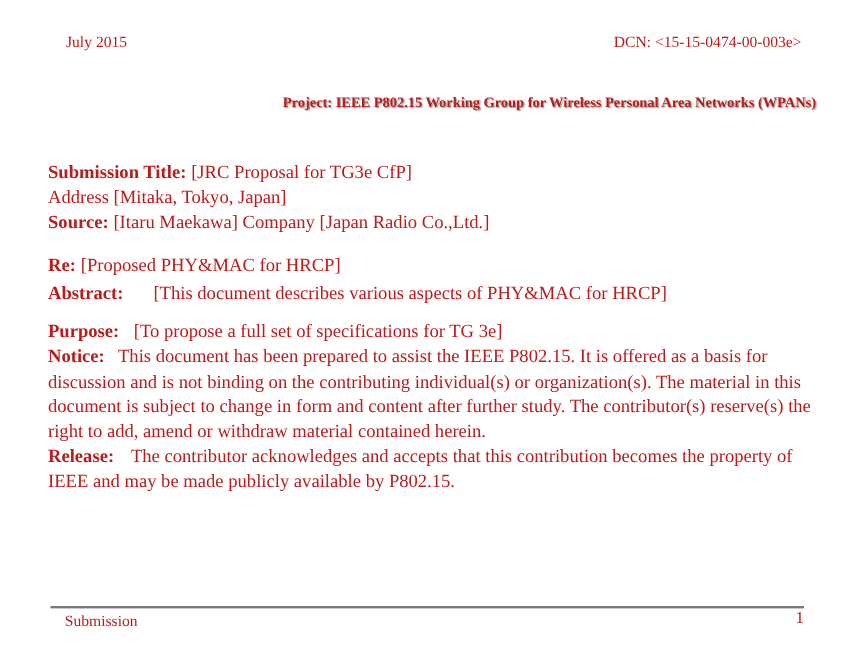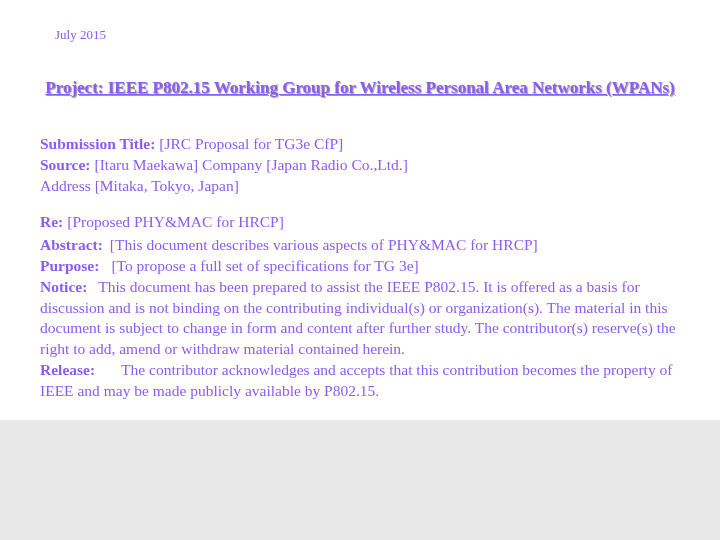--- a/index.html
+++ b/index.html
@@ -1,23 +1,23 @@
 <!DOCTYPE html>
 <html><head>
 <meta charset="utf-8">
 <style>
   html, body { margin: 0; padding: 0; background: #e8e8e8; }
   .page {
     position: relative;
     width: 720px;
-    height: 420px;
+    height: 540px;
     margin: 0 auto;
     background: #ffffff;
     font-family: "Liberation Serif", "DejaVu Serif", serif;
-    color: #8b5cf6;
+    color: #b91c1c;
     overflow: hidden;
   }
 
   
   .header {
     position: absolute;
     top: 27px;
     left: 55px;
     right: 52px;
     display: flex;
@@ -25,47 +25,46 @@
     font-size: 13px;
     line-height: 16px;
   }
 
   
   .doc-title {
     position: absolute;
     top: 78px;
     left: 40px;
     right: 40px;
-    text-align: center;
-    font-size: 17px;
+    text-align: right;
+    font-size: 12px;
     font-weight: bold;
-    text-decoration: underline;
     text-shadow: 1px 1px 1px #9a9a9a;
     white-space: nowrap;
   }
 
   
   .body {
     position: absolute;
     top: 134px;
     left: 40px;
     right: 36px;
     font-size: 15.5px;
     line-height: 20.8px;
   }
   .body p { margin: 0; }
   .body .para-re       { margin-top: 16px; }
   .body .para-abstract { margin-top: 2px; }
-  .body .para-purpose  { margin-top: 0; }
+  .body .para-purpose  { margin-top: 11px; }
   .lbl { font-weight: bold; }
   .gap-sm { margin-right: 4px; }
-  .gap-md { margin-right: 7px; }
+  .gap-md { margin-right: 25px; }
   .gap-lg { margin-right: 12px; }
   .gap-xl { margin-right: 11px; }
-  .gap-rl { margin-right: 26px; }
+  .gap-rl { margin-right: 14px; }
 
   
   .footer-rule {
     position: absolute;
     top: 505px;
     left: 42px;
     width: 628px;
     height: 2px;
     background: #7a7a7a;
   }
@@ -82,33 +81,34 @@
   .footer-right { flex: 1; text-align: right; }
   .footer-page  { font-size: 14px; position: relative; top: -2px; }
 </style>
 </head>
 <body>
 
 <div class="page">
 
   <div class="header">
     <span>July 2015</span>
+    <span>DCN: &lt;15-15-0474-00-003e&gt;</span>
   </div>
 
   <div class="doc-title">Project: IEEE P802.15 Working Group for Wireless Personal Area Networks (WPANs)</div>
 
   <div class="body">
 
     <p>
       <span class="lbl gap-sm">Submission Title:</span><span>[JRC Proposal for TG3e CfP]</span>
     </p>
+    <p>Address [Mitaka, Tokyo, Japan]</p>
     <p>
       <span class="lbl gap-sm">Source:</span><span>[Itaru Maekawa] Company [Japan Radio Co.,Ltd.]</span>
     </p>
-    <p>Address [Mitaka, Tokyo, Japan]</p>
 
     <p class="para-re">
       <span class="lbl gap-sm">Re:</span><span>[Proposed PHY&amp;MAC for HRCP]</span>
     </p>
 
     <p class="para-abstract">
       <span class="lbl gap-md">Abstract:</span><span>[This document describes various aspects of PHY&amp;MAC for HRCP]</span>
     </p>
 
     <p class="para-purpose">

